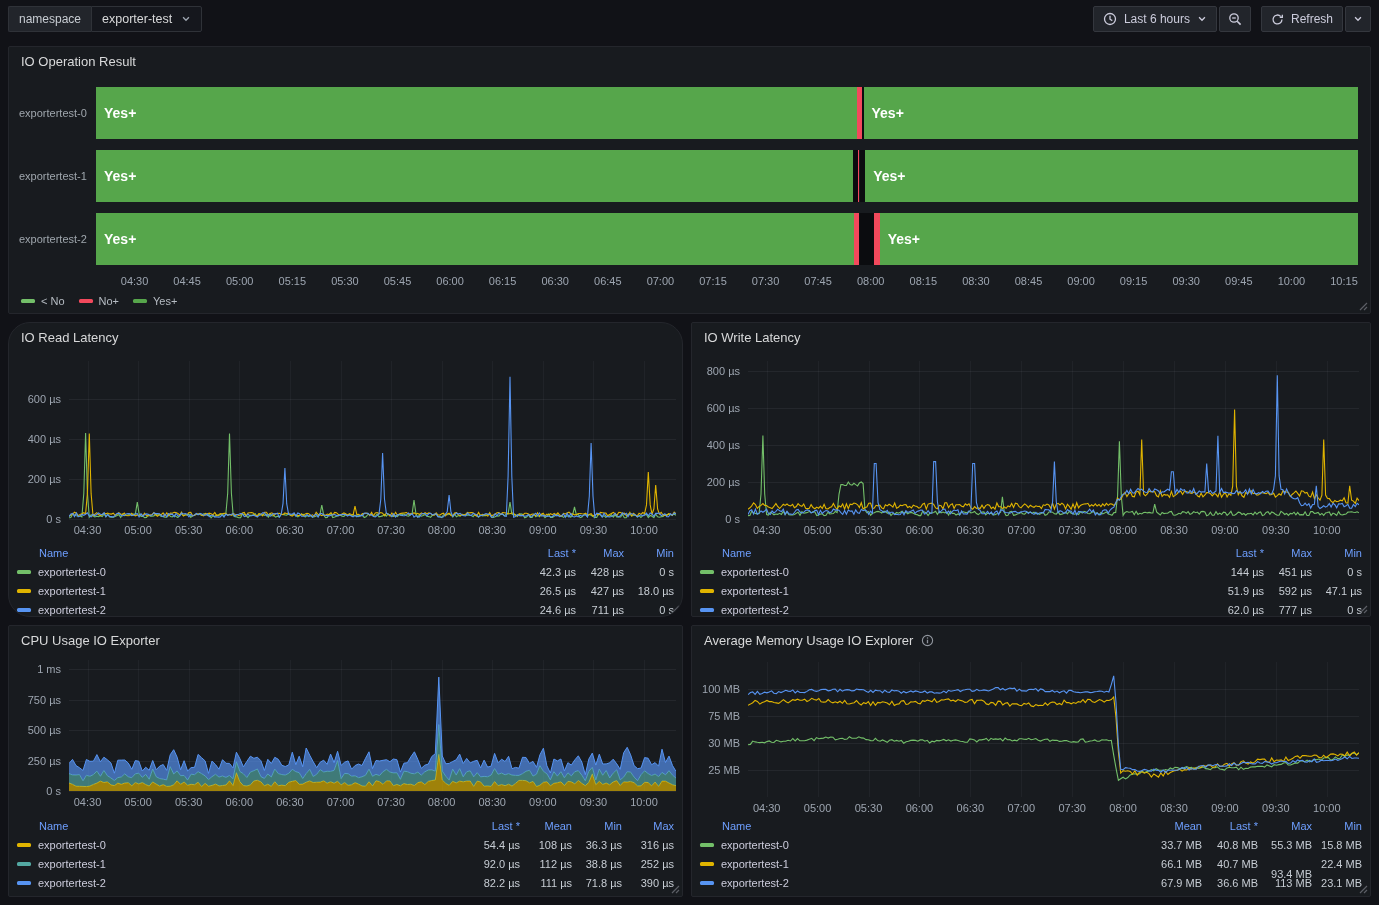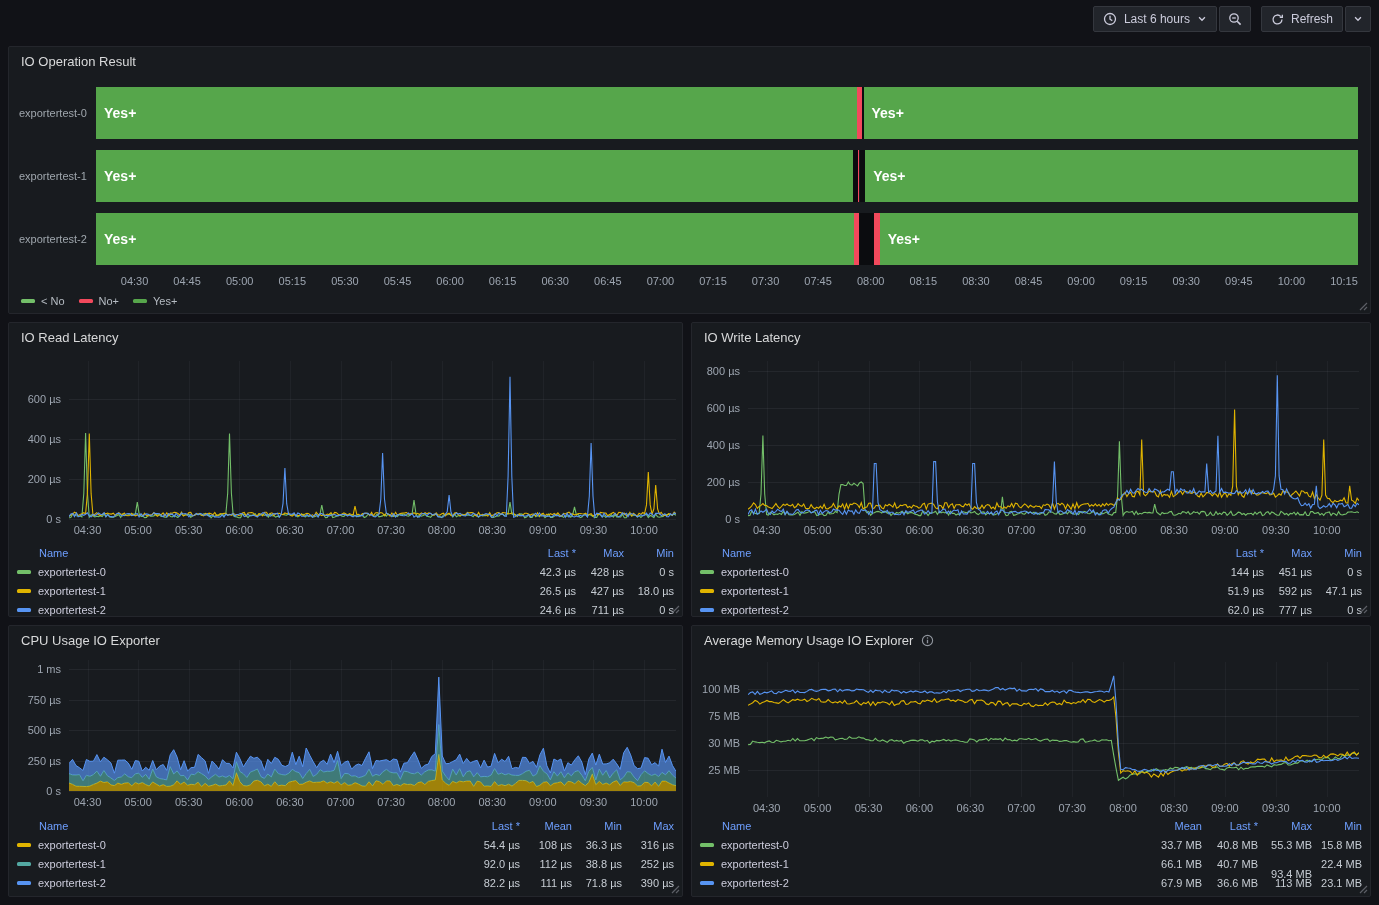--- a/index.html
+++ b/index.html
@@ -17,21 +17,21 @@
     display:flex;align-items:center;gap:9px;padding:0 10px;font-size:12.5px;color:#d8d9da;cursor:pointer;}
   .toolbar-right{position:absolute;right:8px;top:6px;display:flex;gap:2px;align-items:center;}
   .tb-btn{height:26px;background:#22252b;border:1px solid #34373e;border-radius:2px;color:#ccccdc;
     display:flex;align-items:center;gap:7px;padding:0 9px;font-size:12px;font-family:inherit;cursor:pointer;box-sizing:border-box;}
   .tb-btn svg{display:block;}
   .tb-gap{width:6px;}
   
   .panel{position:absolute;background:#181b1f;border:1px solid #24262c;border-radius:2px;
     box-sizing:border-box;overflow:hidden;}
   #p-timeline{left:8px;top:46px;width:1363px;height:268px;}
-  #p-read{left:8px;top:322px;width:675px;height:295px;}
+  #p-read{left:8px;top:322px;width:675px;height:295px;border-radius:22px;}
   #p-write{left:691px;top:322px;width:680px;height:295px;padding-left:6px;}
   #p-cpu{left:8px;top:625px;width:675px;height:272px;}
   #p-mem{left:691px;top:625px;width:680px;height:272px;}
   .panel-title-row{position:absolute;top:7px;left:12px;display:flex;align-items:center;gap:8px;z-index:5;}
   .panel-title{font-size:13px;color:#d8d9da;font-weight:500;cursor:pointer;white-space:nowrap;}
   .info-icon{color:#8e939b;display:flex;cursor:pointer;}
   .resize-grip{position:absolute;right:2px;bottom:2px;width:10px;height:10px;cursor:se-resize;z-index:6;}
   .resize-grip path{stroke:#5c5f66;stroke-width:1.2;fill:none;}
   
   .x-label{position:absolute;font-size:11px;color:#9da5b0;text-align:center;white-space:nowrap;}
@@ -51,20 +51,29 @@
     font-size:11px;color:#9fa6ad;white-space:nowrap;}
   .tl-seg{position:absolute;}
   .tl-text{padding-left:8px;font-size:14px;font-weight:700;color:#ffffff;line-height:52px;display:block;white-space:nowrap;}
   .tl-legend{position:absolute;display:flex;gap:14px;align-items:center;}
   .lg-item{display:flex;gap:6px;align-items:center;font-size:11px;color:#b6bcc3;cursor:pointer;}
 </style>
 </head>
 <body>
 
 <div class="topbar">
+  <div class="var-group">
+    <div class="var-label">namespace</div>
+    <div class="var-value">
+      <span>exporter-test</span>
+      <svg width="10" height="10" viewBox="0 0 12 12">
+          <path d="M2.5 4 L6 7.5 L9.5 4" fill="none" stroke="#9da5b0" stroke-width="1.6"></path>
+        </svg>
+    </div>
+  </div>
   <div class="toolbar-right">
     <button class="tb-btn">
       <svg width="14" height="14" viewBox="0 0 14 14">
           <circle cx="7" cy="7" r="5.5" fill="none" stroke="currentColor" stroke-width="1.3"></circle>
           <path d="M7 3.8 V7.2 L9.3 8.6" fill="none" stroke="currentColor" stroke-width="1.3"></path>
         </svg>
       <span>Last 6 hours</span>
       <svg width="10" height="10" viewBox="0 0 12 12">
           <path d="M2.5 4 L6 7.5 L9.5 4" fill="none" stroke="currentColor" stroke-width="1.6"></path>
         </svg>

